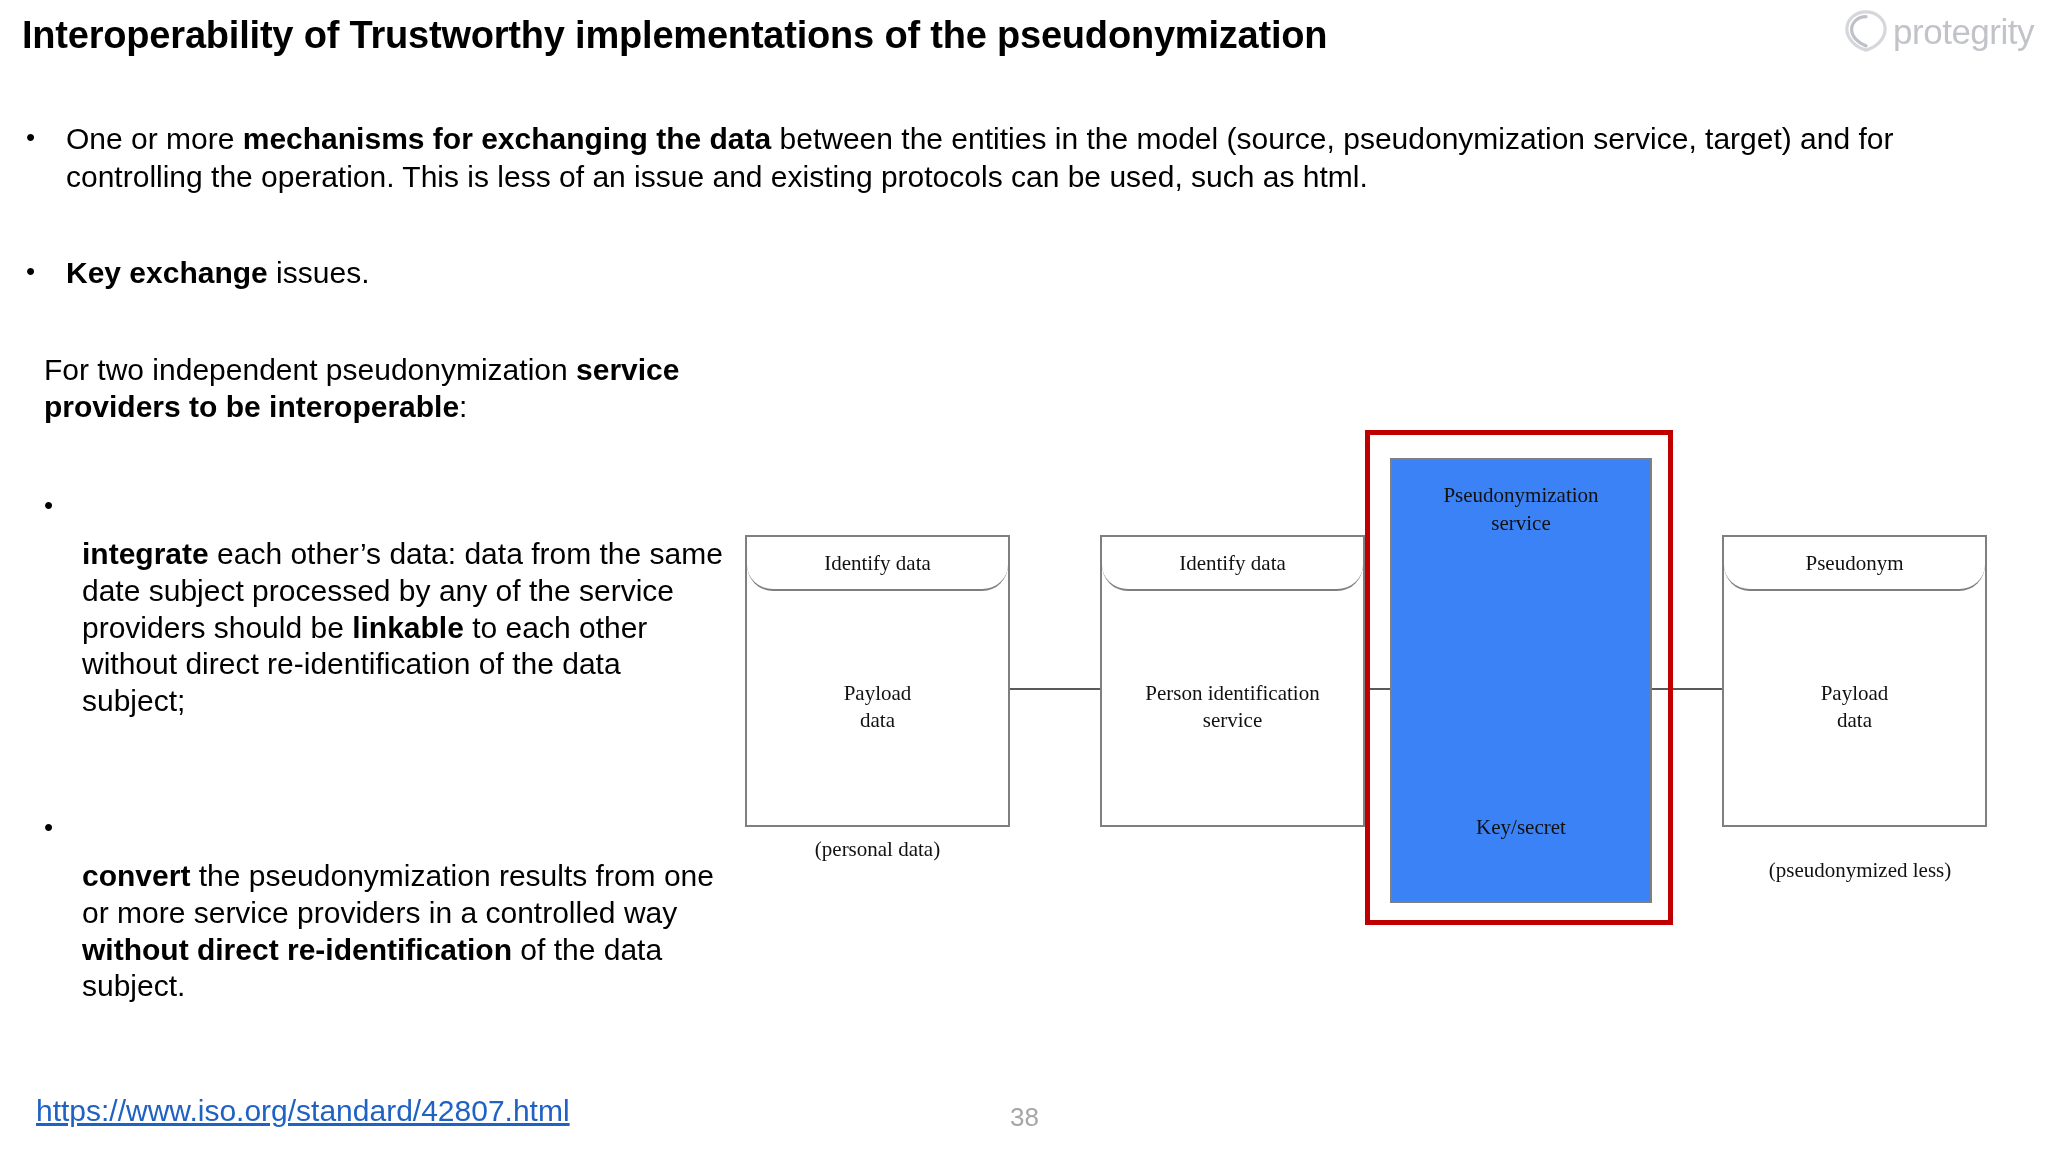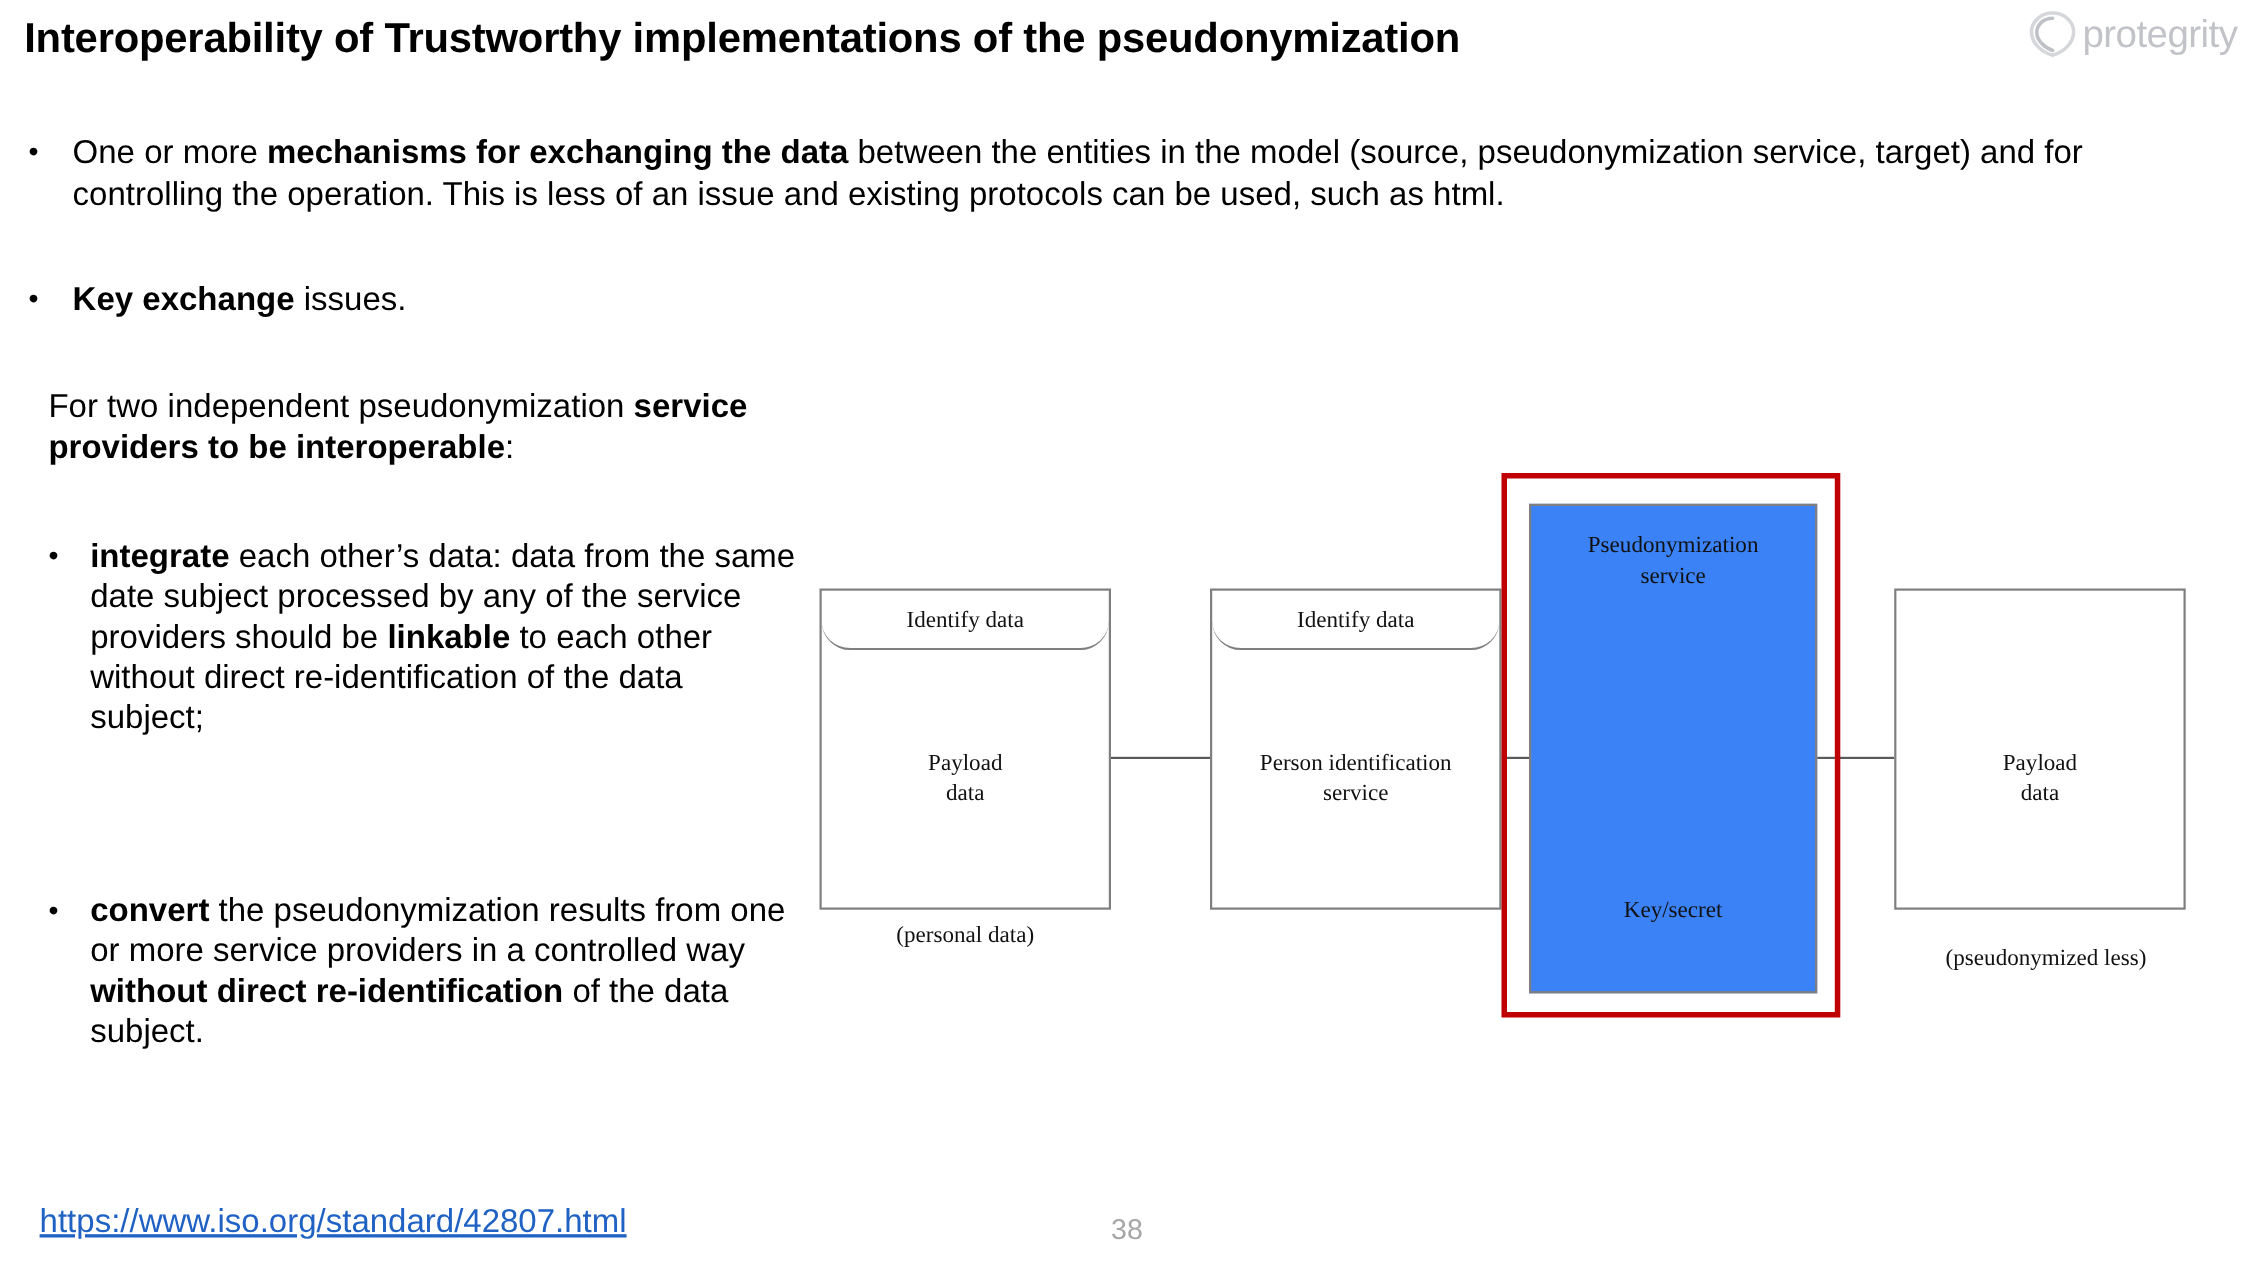--- a/index.html
+++ b/index.html
@@ -110,21 +110,21 @@
   }
   #bullet-convert {
     position: absolute;
     left: 44px;
     top: 690px;
     width: 680px;
   }
   #bullet-integrate .bullet-dot,
   #bullet-convert .bullet-dot { width: 38px; }
   #bullet-integrate .bullet-text,
-  #bullet-convert .bullet-text { line-height: 1.225; }
+  #bullet-convert .bullet-text { line-height: 1.225; margin-top: 48px; }
 
   .source-link {
     position: absolute;
     left: 36px;
     top: 1094px;
     font-size: 30px;
     color: #1f62c4;
     text-decoration: underline;
     white-space: nowrap;
   }
@@ -304,16 +304,17 @@
     <div class="dg-body">Person identification<br>service</div>
   </div>
 
   <div id="dg-redbox"></div>
   <div class="dg-box" id="dg-box3">
     <div class="dg-head3">Pseudonymization<br>service</div>
     <div id="dg-keysecret">Key/secret</div>
   </div>
 
   <div class="dg-box" id="dg-box4">
+    <div class="dg-head">Pseudonym</div>
     <div class="dg-body">Payload<br>data</div>
   </div>
   <div class="dg-caption" id="dg-cap4">(pseudonymized less)</div>
 </div>
 
 </body></html>

